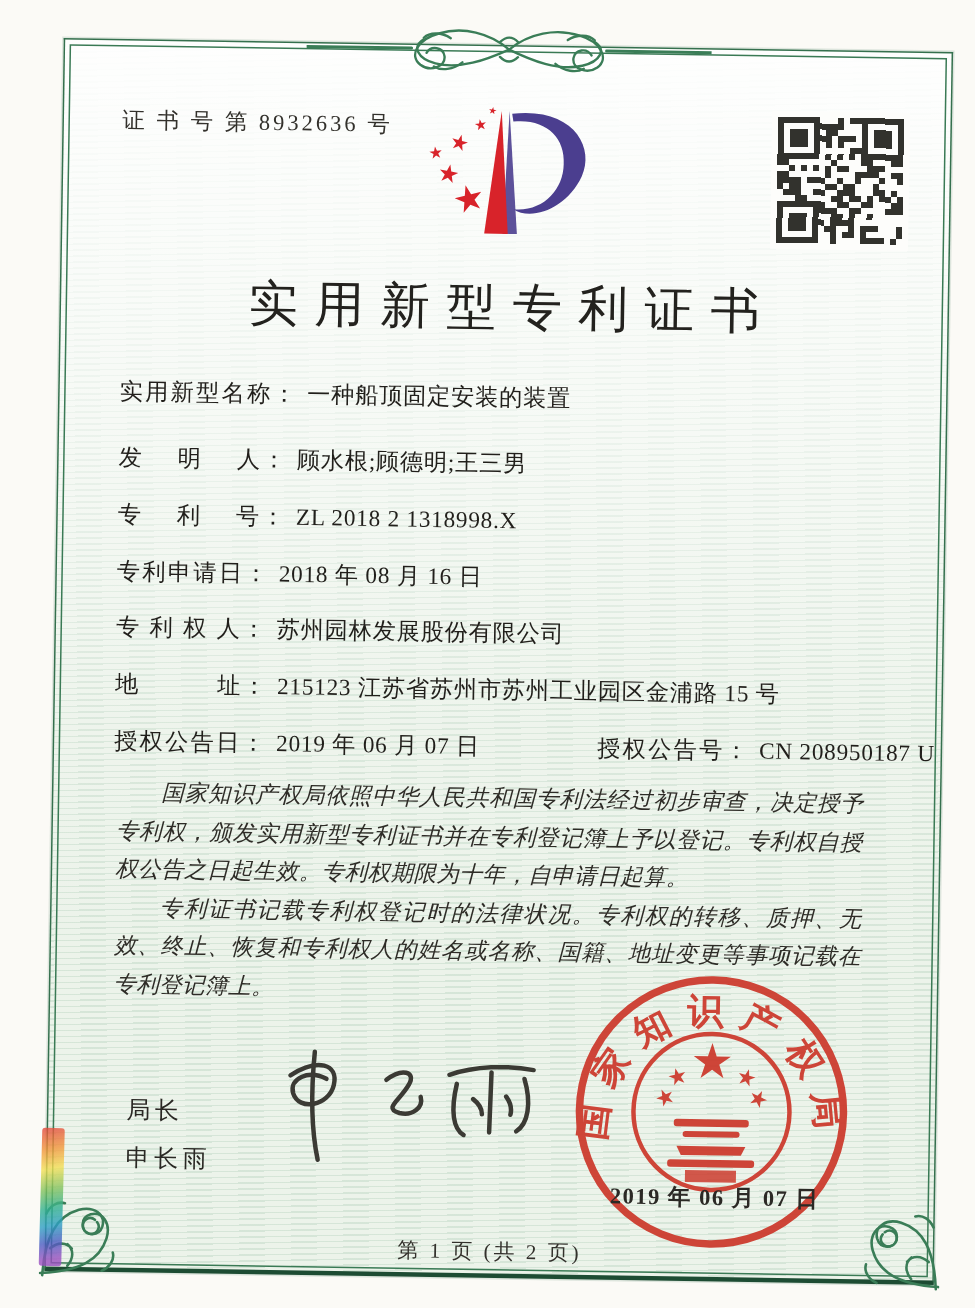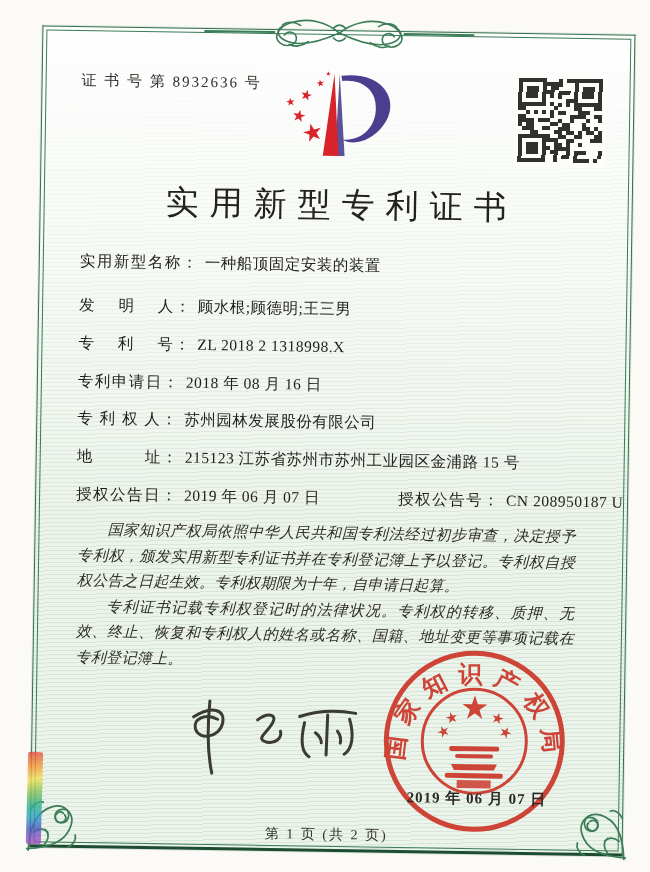--- a/index.html
+++ b/index.html
@@ -378,20 +378,24 @@
   <div class="row r6">
     <span class="lab">授权公告日：</span><span class="val">2019 年 06 月 07 日</span>
     <span class="pair2"><span class="lab">授权公告号：</span><span class="val">CN 208950187 U</span></span>
   </div>
 
   <div class="paras">
     <p>国家知识产权局依照中华人民共和国专利法经过初步审查，决定授予专利权，颁发实用新型专利证书并在专利登记簿上予以登记。专利权自授权公告之日起生效。专利权期限为十年，自申请日起算。</p>
     <p>专利证书记载专利权登记时的法律状况。专利权的转移、质押、无效、终止、恢复和专利权人的姓名或名称、国籍、地址变更等事项记载在专利登记簿上。</p>
   </div>
 
+  <div class="signer">
+    <div>局长</div>
+    <div>申长雨</div>
+  </div>
 
   <div class="signature">
     <svg viewBox="0 0 200 95" fill="none" stroke="#3b3a34" stroke-width="3" stroke-linecap="round" stroke-linejoin="round">
 
       <path d="M38,12 C36,36 36,62 41,84"></path>
       <path d="M22,28 C40,16 54,20 51,34 C48,48 28,52 24,40 C21,30 34,24 46,30"></path>
 
       <path d="M86,30 C96,22 106,24 101,33 C95,44 84,49 95,52 C104,54 111,48 109,41"></path>
 
       <path d="M128,26 C145,20 166,19 184,22"></path>

